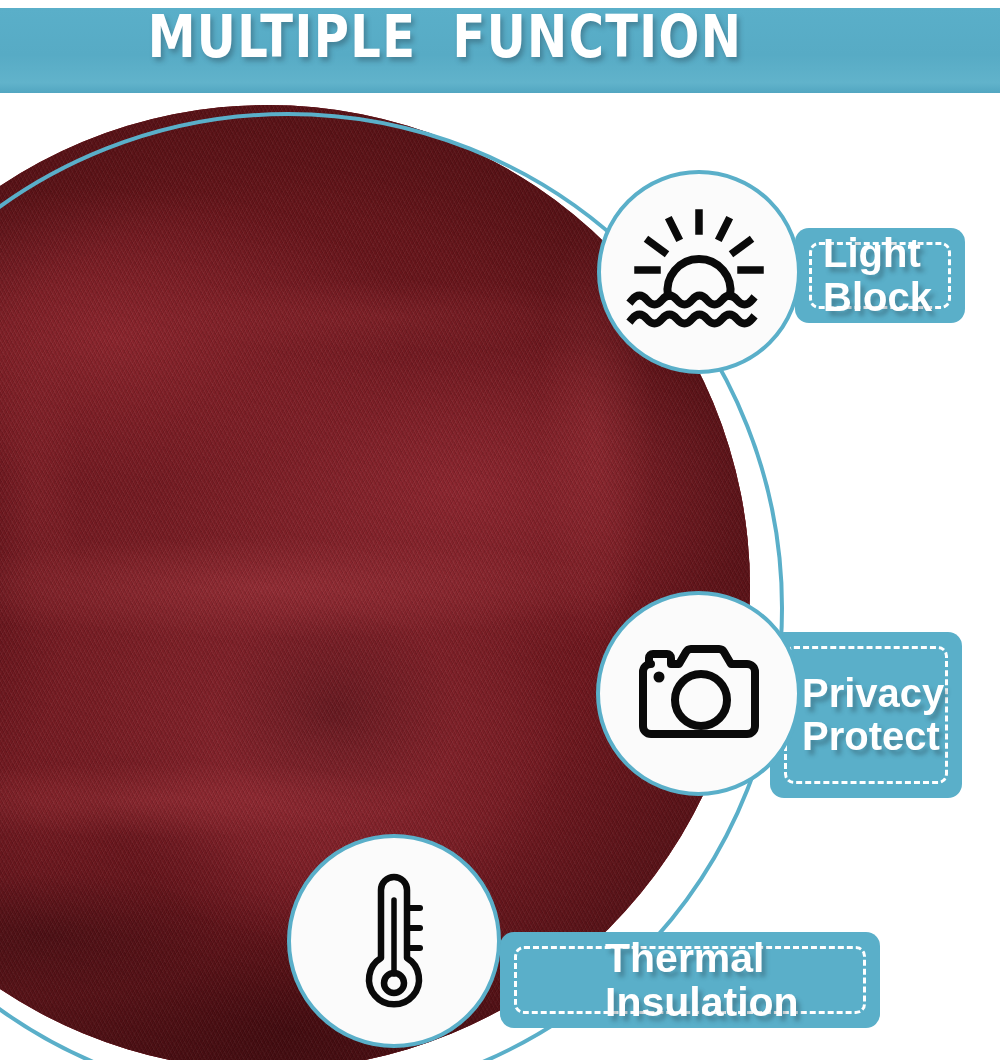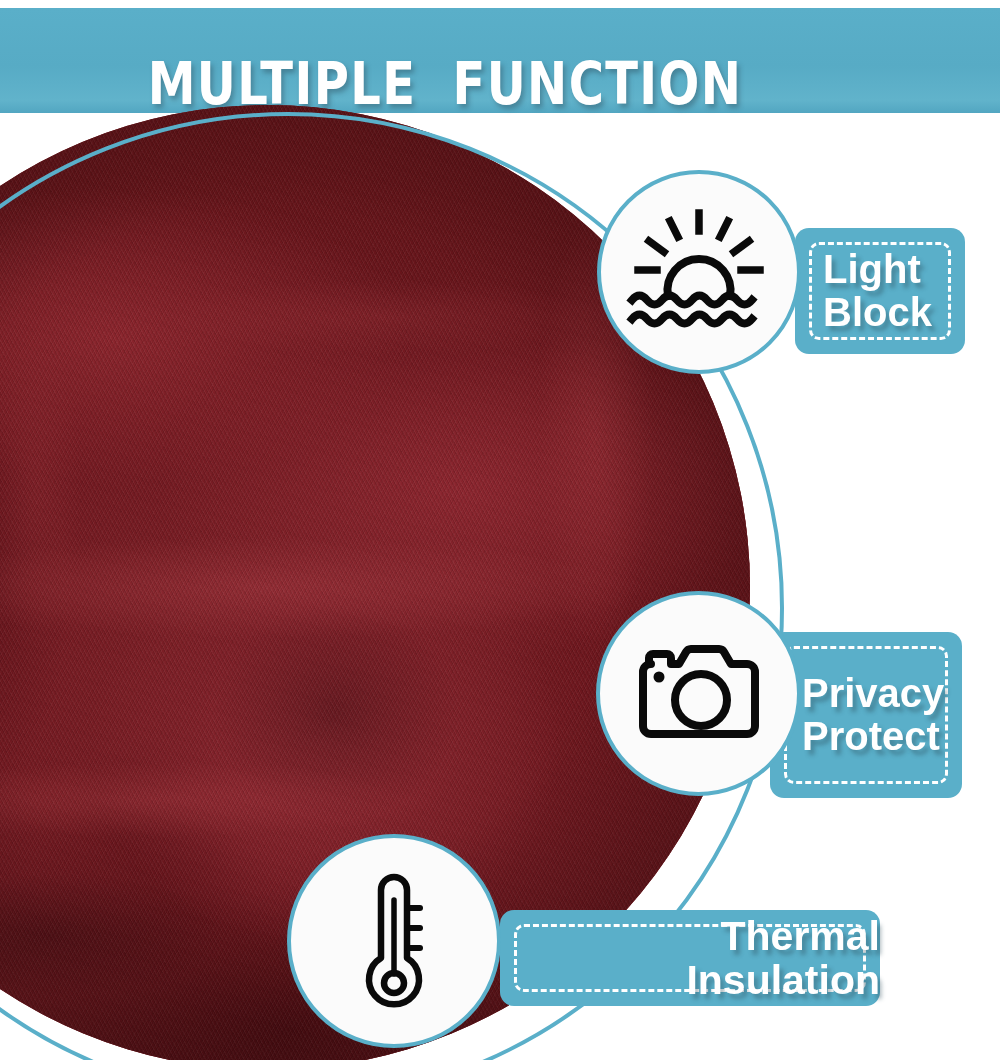--- a/index.html
+++ b/index.html
@@ -20,24 +20,24 @@
     background: #ffffff;
     overflow: hidden;
   }
 
   
   #header-banner {
     position: absolute;
     left: 0;
     top: 8px;
     width: 1000px;
-    height: 105px;
+    height: 85px;
     background: linear-gradient(180deg, #5aafc9 0%, #57abc5 55%, #61b3cb 88%, #52a6c1 100%);
     display: flex;
-    align-items: flex-end;
+    align-items: flex-start;
     justify-content: center;
   }
   #header-title {
     color: #ffffff;
     font-family: "Liberation Sans Narrow", "DejaVu Sans Condensed", "Liberation Sans", sans-serif;
     font-size: 58px;
     font-weight: bold;
     letter-spacing: 1.5px;
     white-space: pre;
     line-height: 1;
@@ -129,27 +129,27 @@
   .badge-text {
     position: relative;
     color: #ffffff;
     font-weight: bold;
     line-height: 1.08;
     text-shadow: 4px 5px 4px rgba(40,70,85,0.38);
     white-space: pre-line;
     z-index: 2;
   }
 
-  #badge-light-block { left: 795px; top: 228px; width: 170px; height: 126px; }
+  #badge-light-block { left: 795px; top: 228px; width: 170px; height: 95px; }
   #badge-light-block .badge-text { font-size: 40px; margin-left: 28px; }
 
   #badge-privacy-protect { left: 770px; top: 632px; width: 192px; height: 166px; }
   #badge-privacy-protect .badge-text { font-size: 40px; margin-left: 32px; }
 
-  #badge-thermal-insulation { left: 500px; top: 910px; width: 380px; height: 96px; text-align: right; }
+  #badge-thermal-insulation { left: 500px; top: 932px; width: 380px; height: 96px; }
   #badge-thermal-insulation .badge-text { font-size: 41px; margin-left: 105px; }
 
   
   .icon-circle {
     position: absolute;
     border-radius: 50%;
     background: #fbfbfb;
     border: 4px solid #5aafc9;
     display: flex;
     align-items: center;

